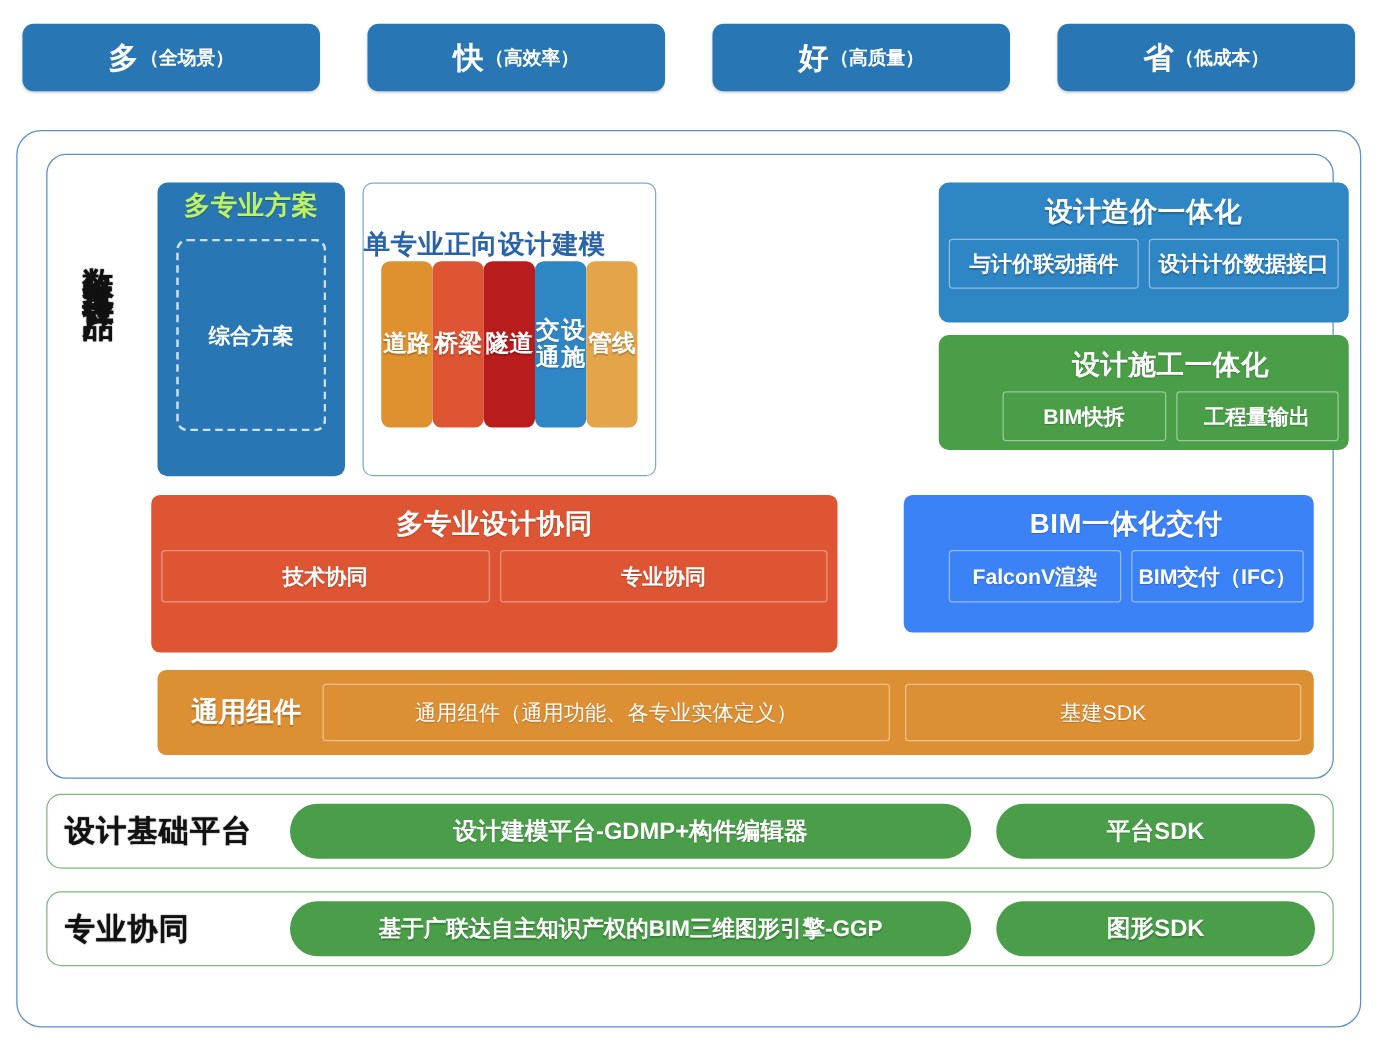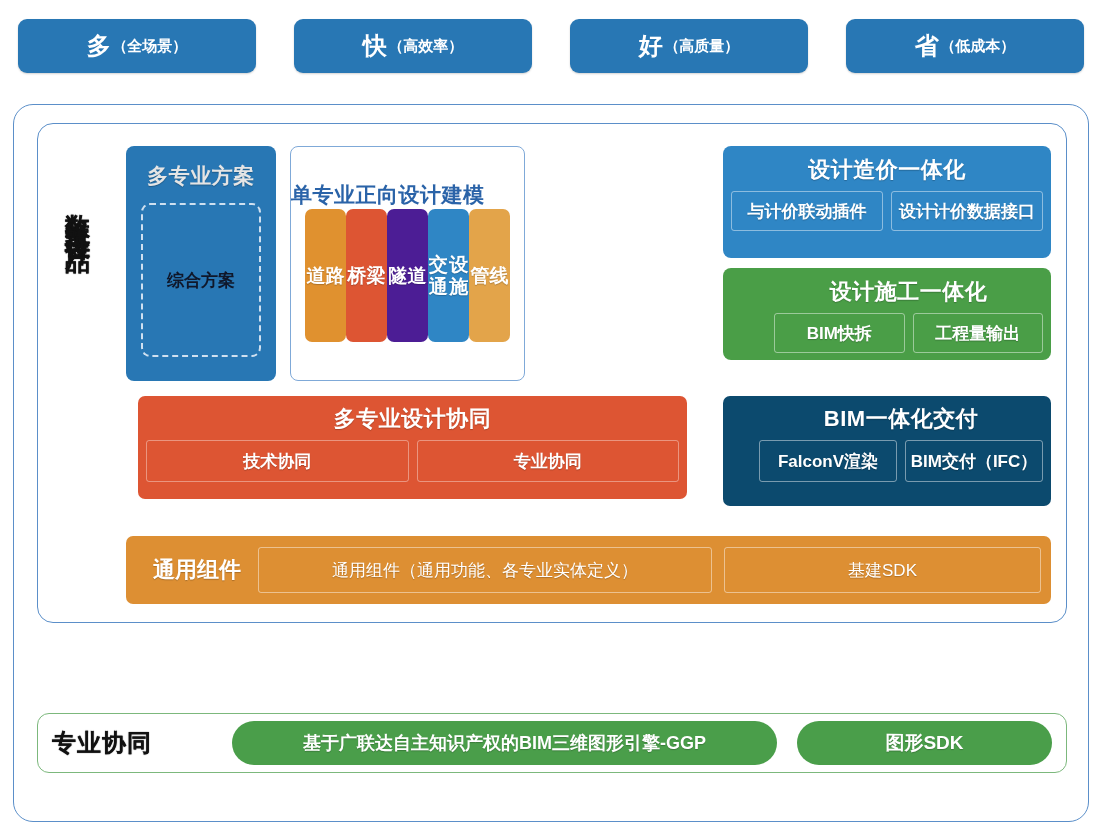--- a/index.html
+++ b/index.html
@@ -47,28 +47,28 @@
   }
 
   
   .row1{position:absolute;left:88px;top:22px;width:925px;height:235px;}
   .multi-plan{
     position:absolute;left:0;top:0;width:150px;height:235px;
     background:#2877b4;border-radius:8px;
     display:flex;flex-direction:column;align-items:center;
   }
   .multi-plan-title{
-    color:#e5e5e5;font-size:21px;font-weight:bold;margin-top:16px;letter-spacing:.5px;
+    color:#bef264;font-size:21px;font-weight:bold;margin-top:4px;letter-spacing:.5px;
     text-shadow:0 1px 1px rgba(0,0,0,.25);
   }
   .multi-plan-inner{
     margin-top:13px;width:116px;height:150px;
     border:2px dashed #cfe0f0;border-radius:9px;
     display:flex;align-items:center;justify-content:center;
-    color:#0f172a;font-size:17px;font-weight:bold;
+    color:#ffffff;font-size:17px;font-weight:bold;
   }
   .single-frame{
     position:absolute;left:164px;top:0;width:235px;height:235px;
     border:1.4px solid #7fa9d8;border-radius:8px;box-sizing:border-box;
   }
   .single-title{
     text-align:left;color:#2a63a8;font-size:21px;font-weight:bold;
     margin-top:34px;letter-spacing:.5px;
   }
   .disc-row{
@@ -77,21 +77,21 @@
   }
   .disc{
     width:57px;height:133px;border-radius:7px;
     display:flex;align-items:center;justify-content:center;
     color:#fff;font-size:19px;font-weight:bold;text-align:center;line-height:1.12;
     text-shadow:0 1px 1px rgba(0,0,0,.22);
   }
 
   
   .rbox{
-    position:absolute;border-radius:8px;box-sizing:border-box;padding:0;
+    position:absolute;border-radius:8px;box-sizing:border-box;padding:0;margin-left:28px;
   }
   .rbox-title{
     text-align:center;color:#fff;font-weight:bold;font-size:22px;
     padding-top:9px;letter-spacing:.5px;
     text-shadow:0 1px 1px rgba(0,0,0,.22);
   }
   .rbox-subs{
     display:flex;justify-content:space-between;padding:6px 8px 0 8px;box-sizing:border-box;
   }
   .rsub{
@@ -100,21 +100,21 @@
     color:#fff;font-size:17px;font-weight:bold;
     text-shadow:0 1px 1px rgba(0,0,0,.22);
   }
   .rsub+.rsub{margin-left:8px;}
 
   .design-cost{left:597px;top:0;width:328px;height:112px;background:#2f86c5;}
   .design-build{left:597px;top:122px;width:328px;height:92px;background:#4a9e47;padding-left:43px;}
 
   
   .collab{
-    position:absolute;left:100px;top:272px;width:549px;height:103px;
+    position:absolute;left:83px;top:272px;width:549px;height:126px;
     background:#dd5533;border-radius:7px;box-sizing:border-box;
   }
   .collab .rbox-title{font-size:22px;padding-top:8px;}
   .collab .rsub{height:40px;border-color:rgba(255,255,255,.38);}
   .delivery{
     position:absolute;left:685px;top:272px;width:328px;height:110px;
     background:#dd9233;border-radius:7px;box-sizing:border-box;
   }
   .delivery .rbox-title{font-size:22px;padding-top:8px;}
   .delivery .rsub{height:40px;}
@@ -203,21 +203,21 @@
 
       <div class="single-frame">
         <div class="single-title">单专业正向设计建模</div>
         <div class="disc-row">
           <div class="disc" style="background: rgb(224, 145, 47);">
               <div>道路</div>
             </div>
           <div class="disc" style="background: rgb(221, 85, 51);">
               <div>桥梁</div>
             </div>
-          <div class="disc" style="background: #4c1d95;">
+          <div class="disc" style="background: #b91c1c;">
               <div>隧道</div>
             </div>
           <div class="disc" style="background: rgb(47, 134, 197);">
               <div>交通</div>
               <div>设施</div>
             </div>
           <div class="disc" style="background: rgb(227, 164, 74);">
               <div>管线</div>
             </div>
         </div>
@@ -242,36 +242,41 @@
     </div>
 
     <div class="collab" style="background: rgb(221, 85, 51);">
       <div class="rbox-title">多专业设计协同</div>
       <div class="rbox-subs">
         <div class="rsub">技术协同</div>
         <div class="rsub">专业协同</div>
       </div>
     </div>
 
-    <div class="delivery" style="background: #0c4a6e; padding-left: 28px;">
+    <div class="delivery" style="background: #3b82f6; padding-left: 28px;">
       <div class="rbox-title">BIM一体化交付</div>
       <div class="rbox-subs">
         <div class="rsub">FalconV渲染</div>
         <div class="rsub">BIM交付（IFC）</div>
       </div>
     </div>
 
     <div class="components" style="background: rgb(221, 143, 51);">
       <div class="comp-label">通用组件</div>
       <div class="comp-item comp-a">通用组件（通用功能、各专业实体定义）</div>
       <div class="comp-item comp-b">基建SDK</div>
     </div>
 
   </div>
 
+  <div class="plat-row plat-base">
+    <div class="plat-label">设计基础平台</div>
+    <div class="plat-main" style="background: rgb(74, 158, 74);">设计建模平台-GDMP+构件编辑器</div>
+    <div class="plat-sdk" style="background: rgb(74, 158, 74);">平台SDK</div>
+  </div>
 
   <div class="plat-row plat-engine">
     <div class="plat-label">专业协同</div>
     <div class="plat-main" style="background: rgb(74, 158, 74);">基于广联达自主知识产权的BIM三维图形引擎-GGP</div>
     <div class="plat-sdk" style="background: rgb(74, 158, 74);">图形SDK</div>
   </div>
 
 </div>
 
 </body></html>

